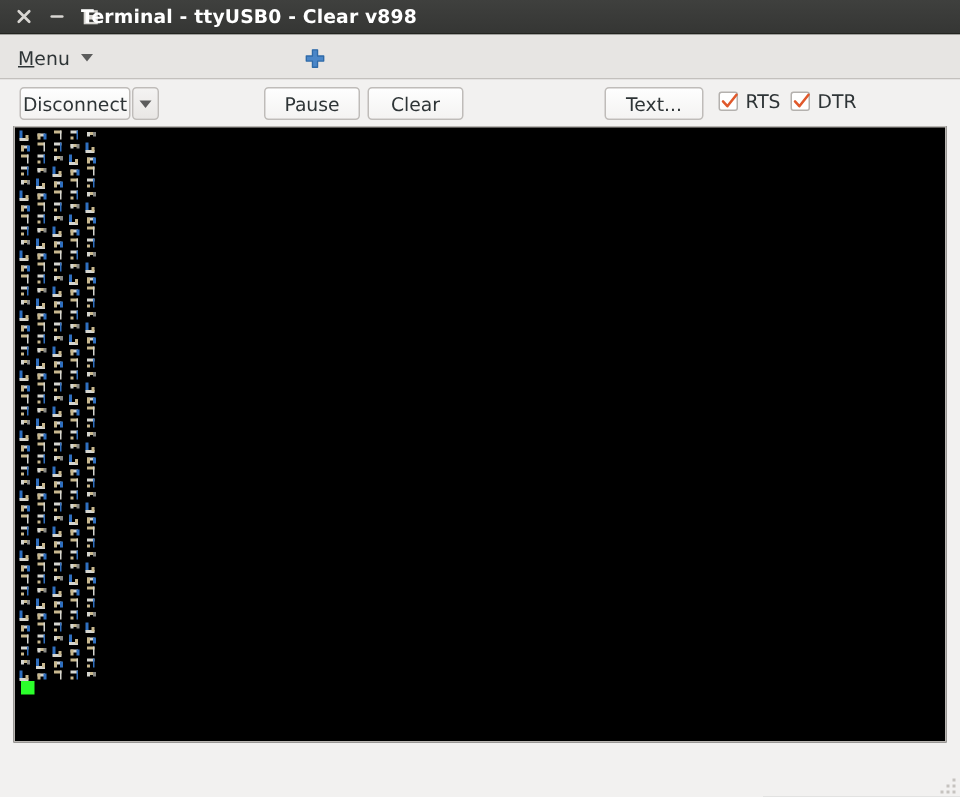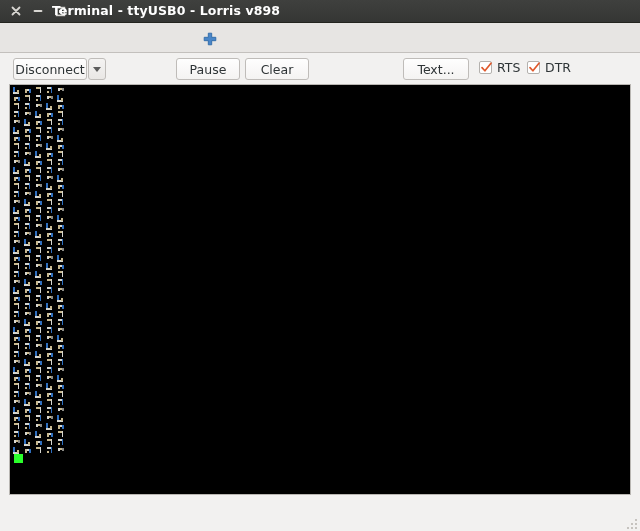--- a/index.html
+++ b/index.html
@@ -317,25 +317,29 @@
       <svg width="10" height="10" viewBox="0 0 10 10">
         <path d="M1.5 5 L8.5 5" stroke="#d8d6d2" stroke-width="1.8" stroke-linecap="round"></path>
       </svg>
     </div>
     <div class="tb-btn" id="btn-max">
       <svg width="11" height="11" viewBox="0 0 11 11">
         <rect x="1.6" y="1.6" width="7.8" height="7.8" fill="none" stroke="#d8d6d2" stroke-width="1.6"></rect>
         <rect x="4" y="4" width="3" height="3" fill="#d8d6d2"></rect>
       </svg>
     </div>
-    <div id="title-text">Terminal - ttyUSB0 - Lorris v898</div>
+    <div id="title-text">Terminal - ttyUSB0 - Clear v898</div>
   </div>
 
   <div id="tabbar">
 
+    <div id="menu-button">
+      <span class="mn"><u>M</u>enu</span>
+      <span class="tri-down"></span>
+    </div>
 
 
     <div id="tab-new">
       <svg width="16" height="16" viewBox="0 0 16 16">
         <path d="M6.3 2.2 h3.4 v4.1 h4.1 v3.4 h-4.1 v4.1 h-3.4 v-4.1 h-4.1 v-3.4 h4.1 z" fill="#4a86c8" stroke="#2f6aa8" stroke-width="0.9" stroke-linejoin="round"></path>
       </svg>
     </div>
 
   </div>
 

